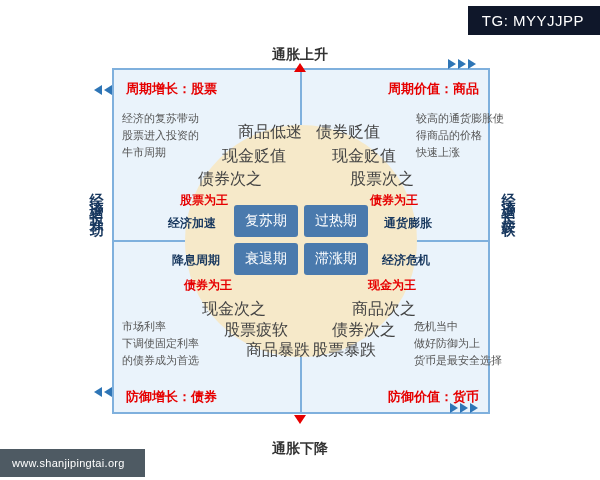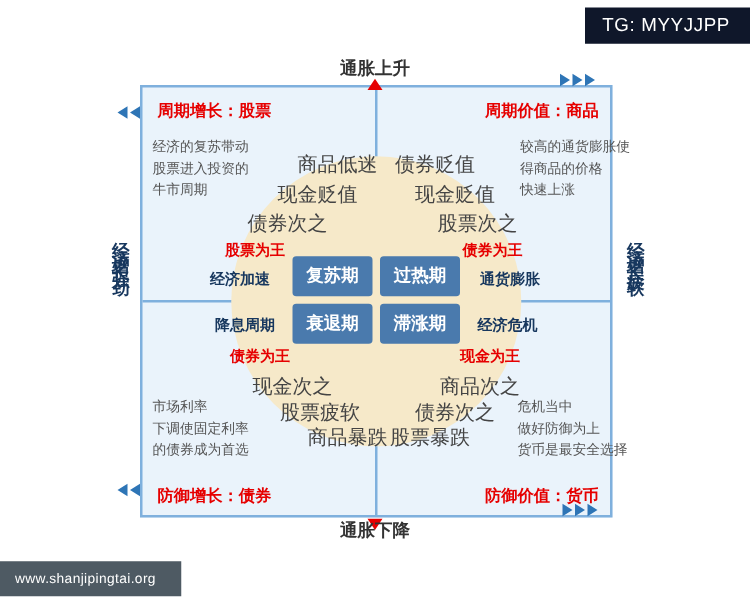--- a/index.html
+++ b/index.html
@@ -15,39 +15,39 @@
   
   .frame { position:absolute; left:112px; top:68px; width:378px; height:346px;
            border:2px solid #7fb0dd; background:#eaf3fb; }
   .vline { position:absolute; left:50%; top:0; width:2px; height:100%; margin-left:-1px; background:#7fb0dd; }
   .hline { position:absolute; top:50%; left:0; width:100%; height:2px; margin-top:-1px; background:#7fb0dd; }
 
   .circle { position:absolute; left:185px; top:125px; width:232px; height:232px;
             border-radius:50%; background:#f6e9c9; z-index:5; }
 
   .pill { position:absolute; width:64px; height:32px; background:#4a7aad; color:#fff;
-          font-weight:bold; font-size:14px; display:flex; align-items:center; justify-content:center;
+          font-weight:normal; font-size:14px; display:flex; align-items:center; justify-content:center;
           border-radius:3px; z-index:10; }
   .pill-recovery    { left:234px; top:205px; }
   .pill-overheat    { left:304px; top:205px; }
   .pill-recession   { left:234px; top:243px; }
   .pill-stagflation { left:304px; top:243px; }
 
   
   .qtitle { position:absolute; color:#e60000; font-weight:bold; font-size:13px; z-index:12; }
   .item   { position:absolute; font-size:16px; color:#444;    z-index:12; }
   .king   { position:absolute; font-size:12px; color:#e60000; font-weight:bold; z-index:12; }
   .state  { position:absolute; font-size:12px; color:#17375e; font-weight:bold; z-index:12; }
   .note   { position:absolute; font-size:11px; color:#555; line-height:1.55; white-space:pre-line; z-index:12; }
 
   
   .axis-top, .axis-bottom { position:absolute; left:0; width:600px; text-align:center;
                             font-weight:bold; font-size:14px; color:#333; z-index:12; }
   .axis-top { top:46px; }
-  .axis-bottom { top:416px; }
+  .axis-bottom { top:440px; }
   .axis-side { position:absolute; writing-mode:vertical-rl; font-weight:bold; font-size:14px;
                color:#17375e; letter-spacing:6px; z-index:12; }
   .axis-left  { left:88px;  top:182px; }
   .axis-right { left:500px; top:182px; }
 
   
   .tri { position:absolute; width:0; height:0; left:294px; z-index:12; }
   .tri-up   { top:63px;  border-left:6px solid transparent; border-right:6px solid transparent; border-bottom:9px solid #e60000; }
   .tri-down { top:415px; border-left:6px solid transparent; border-right:6px solid transparent; border-top:9px solid #e60000; }
 

